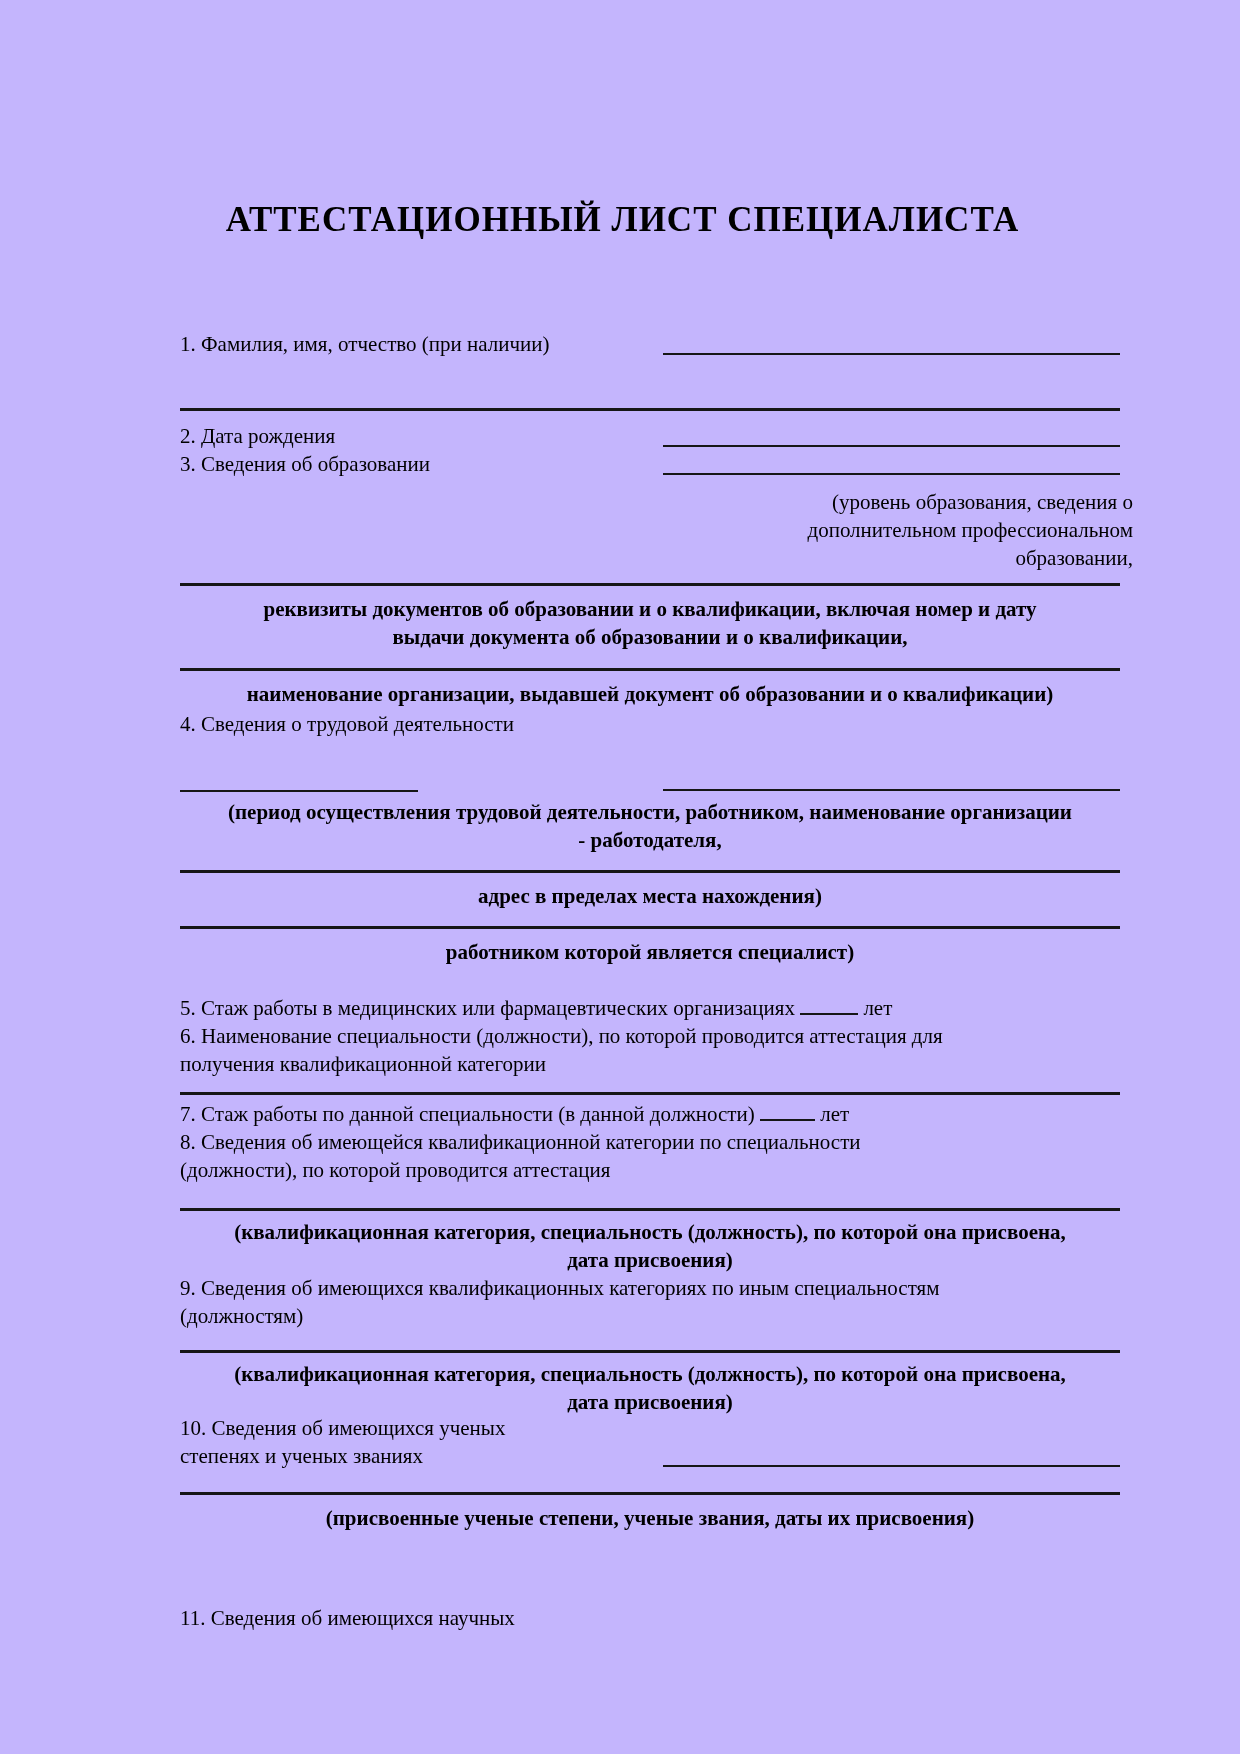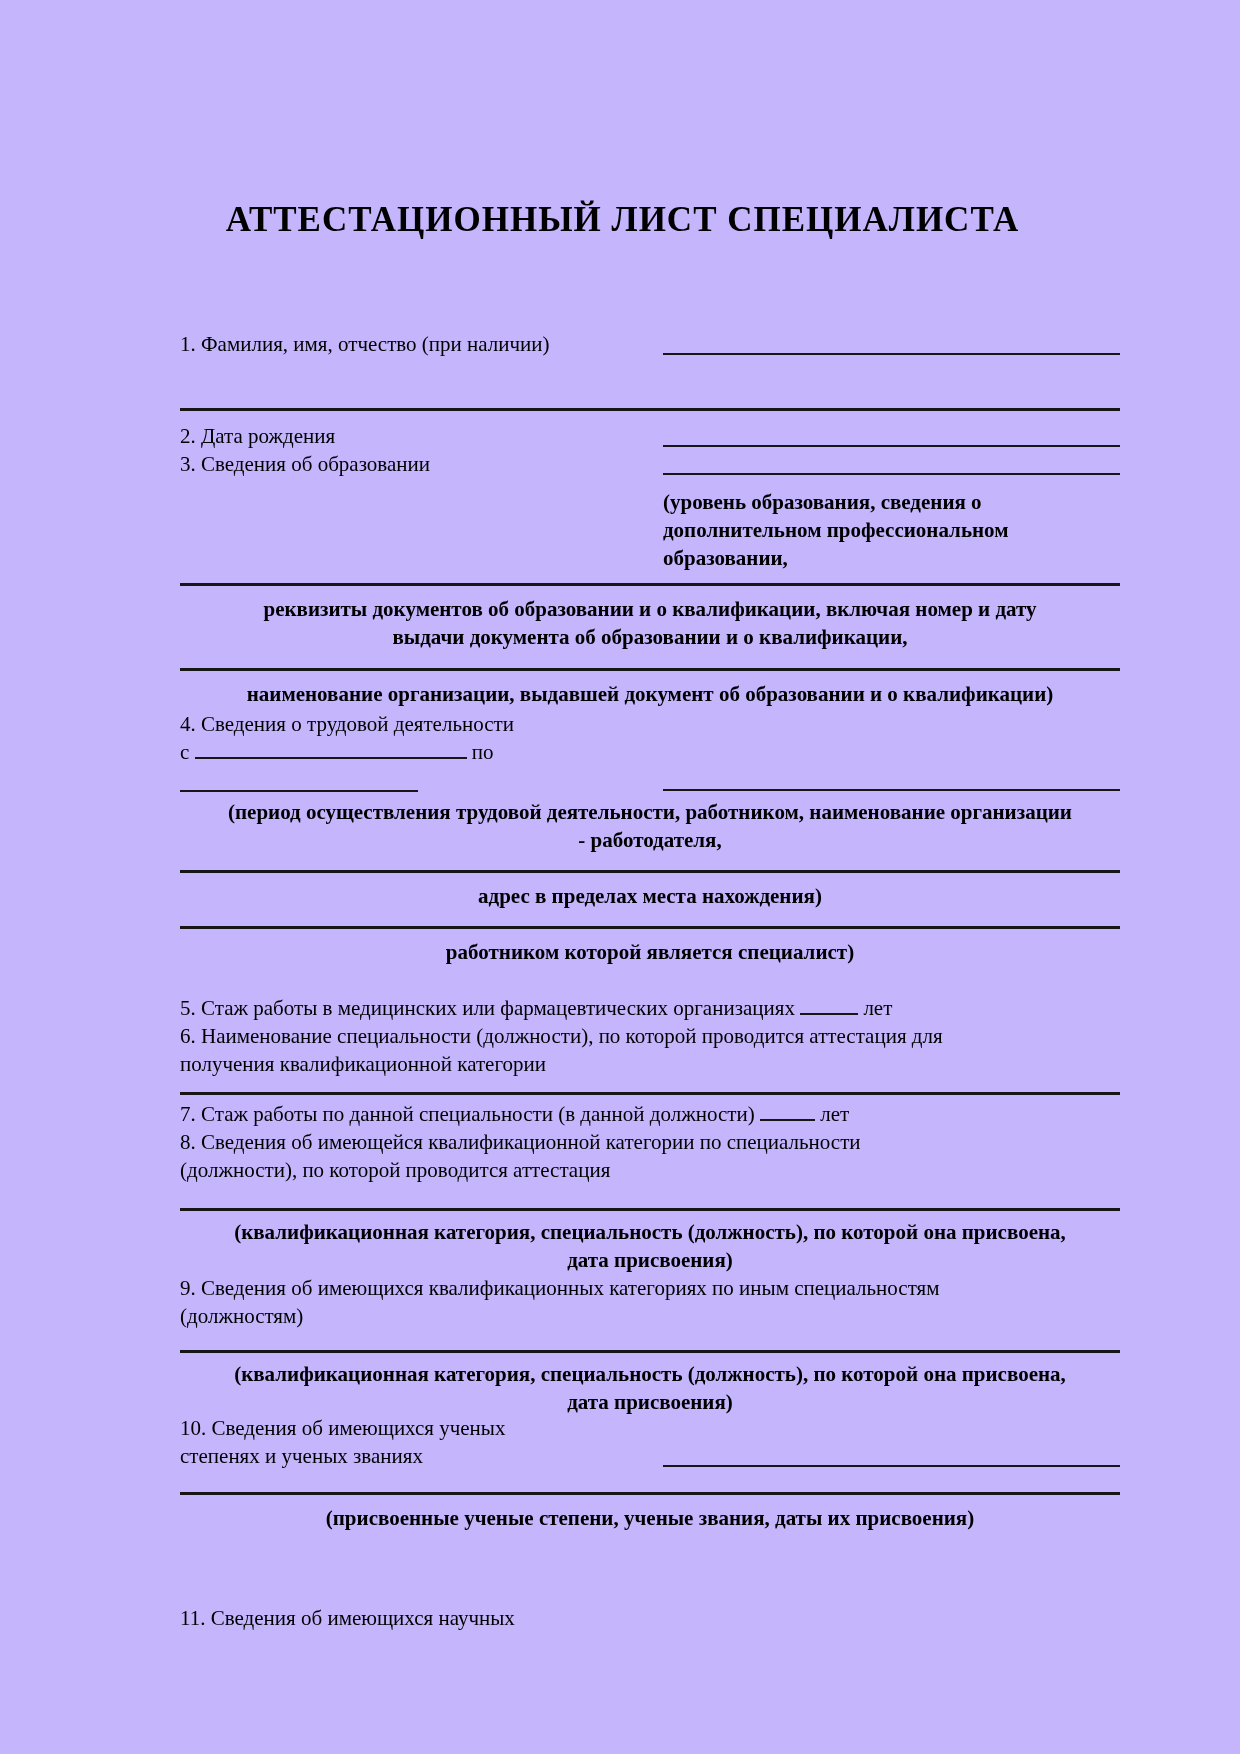--- a/index.html
+++ b/index.html
@@ -30,21 +30,21 @@
   }
   .rule{
     position:absolute;left:0;right:0;height:0;
     border-top:3px solid #161616;
   }
   .blank-inline{
     display:inline-block;height:2px;
     border-bottom:2px solid #161616;
     vertical-align:baseline;
   }
-  .right-col{position:absolute;left:483px;width:457px;text-align:left;font-weight:bold;}
+  .right-col{position:absolute;left:496px;width:457px;text-align:right;}
 </style>
 </head>
 <body>
 
 <div class="page">
   <div class="content">
 
     <div class="doc-title">АТТЕСТАЦИОННЫЙ ЛИСТ СПЕЦИАЛИСТА</div>
 
     <div class="row" style="top:330px">
@@ -79,25 +79,20 @@
     <div class="rule" style="top:668px"></div>
 
     <div class="block center t" style="top:680px">
       <span class="line">наименование организации, выдавшей документ об образовании и о квалификации)</span>
     </div>
 
     <div class="block t" style="top:710px">
       <span class="line">4. Сведения о трудовой деятельности</span>
     </div>
 
-    <div class="block t" style="top:738px">
-      <span>с</span>
-      <span class="blank-inline" style="width:272px"></span>
-      <span>по</span>
-    </div>
 
     <div class="row" style="top:766px">
       <span class="blank-inline" style="width:238px;margin-top:22px"></span>
       <span class="blank-right"></span>
     </div>
 
     <div class="block center t" style="top:798px">
       <span class="line">(период осуществления трудовой деятельности, работником, наименование организации</span>
       <span class="line">- работодателя,</span>
     </div>

